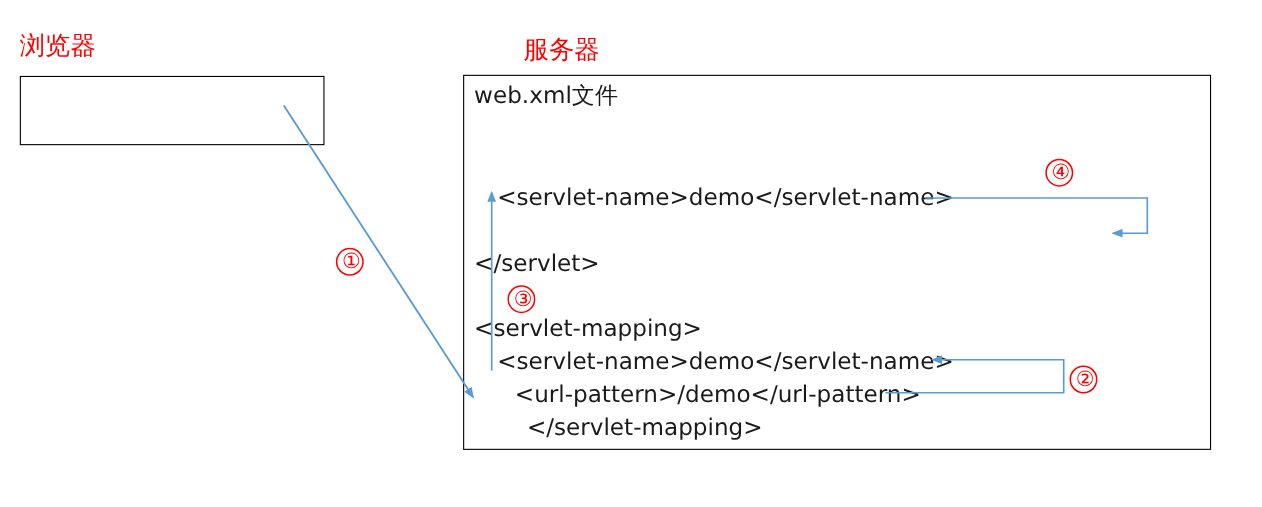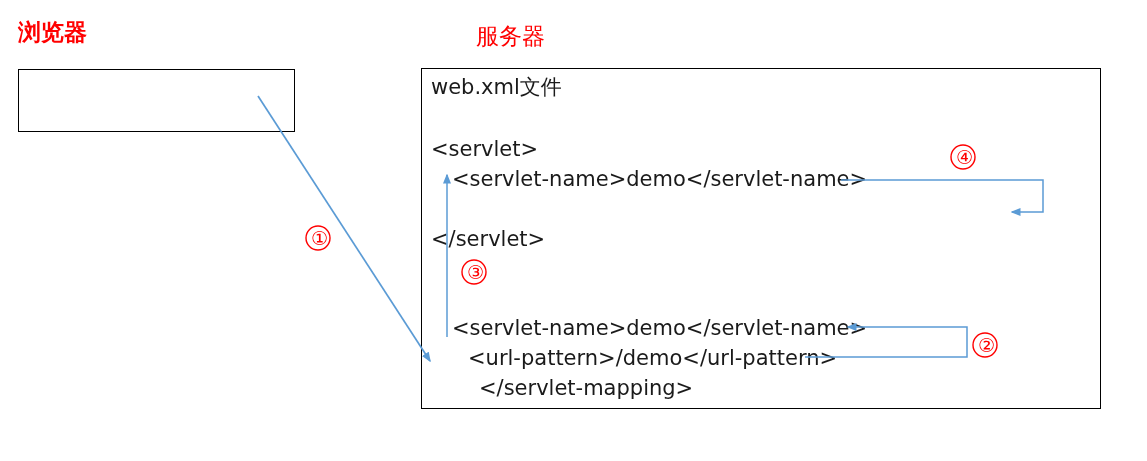--- a/index.html
+++ b/index.html
@@ -13,22 +13,22 @@
   #canvas{position:absolute;inset:0;width:1147px;height:461px;}
 
   .lbl{
     position:absolute;
     color:#ff0000;
     font-size:23px;
     line-height:1;
     white-space:nowrap;
     font-family:"DejaVu Sans","Liberation Sans",sans-serif;
   }
-  #browser-label{left:18px;top:21px;font-weight:bold;}
-  #server-label{left:476px;top:25px;}
+  #browser-label{left:18px;top:31px;}
+  #server-label{left:476px;top:35px;}
 
   .panel{
     position:absolute;
     border:1.6px solid #000000;
     background:#ffffff;
     box-sizing:border-box;
   }
   #browser-box{left:18px;top:69px;width:277px;height:63px;}
   #server-box{left:421px;top:68px;width:680px;height:341px;}
 
@@ -68,27 +68,27 @@
 
   <div class="panel" id="browser-box"></div>
 
 
   <div class="lbl" id="server-label">服务器</div>
 
   <div class="panel" id="server-box"></div>
 
   <div class="code" style="left:431px;top:77px;">web.xml文件</div>
 
-  <div class="code" style="left:431px;top:139px;">&lt;servlet&gt;</div>
 
   <div class="code" style="left:452px;top:169px;">&lt;servlet-name&gt;demo&lt;/servlet-name&gt;</div>
 
 
   <div class="code" style="left:431px;top:229px;">&lt;/servlet&gt;</div>
 
+  <div class="code" style="left:431px;top:288px;">&lt;servlet-mapping&gt;</div>
 
   <div class="code" style="left:452px;top:318px;">&lt;servlet-name&gt;demo&lt;/servlet-name&gt;</div>
 
   <div class="code" style="left:452px;top:348px;margin-left:16px;">&lt;url-pattern&gt;/demo&lt;/url-pattern&gt;</div>
 
   <div class="code" style="left:431px;top:378px;margin-left:48px;">&lt;/servlet-mapping&gt;</div>
 
   <svg class="overlay" viewBox="0 0 1147 461" xmlns="http://www.w3.org/2000/svg">
     <defs>
       <marker id="ah" markerWidth="10" markerHeight="8" refX="8.5" refY="4" orient="auto" markerUnits="userSpaceOnUse">

